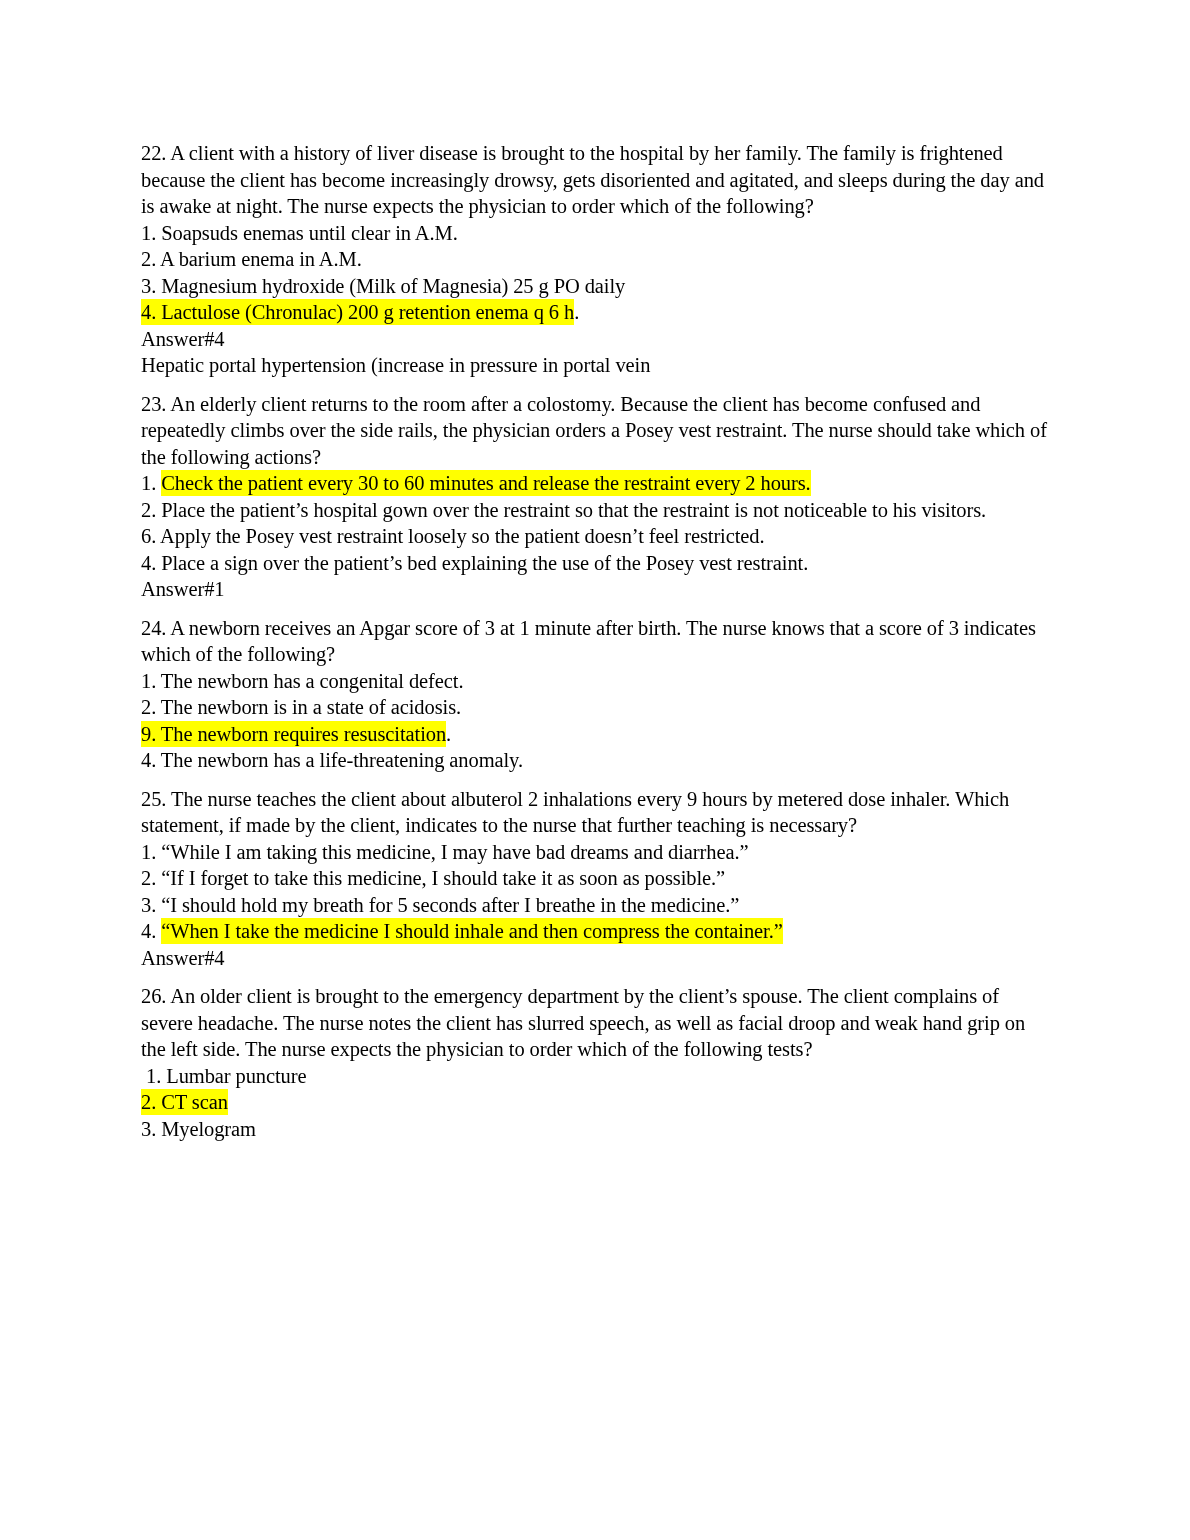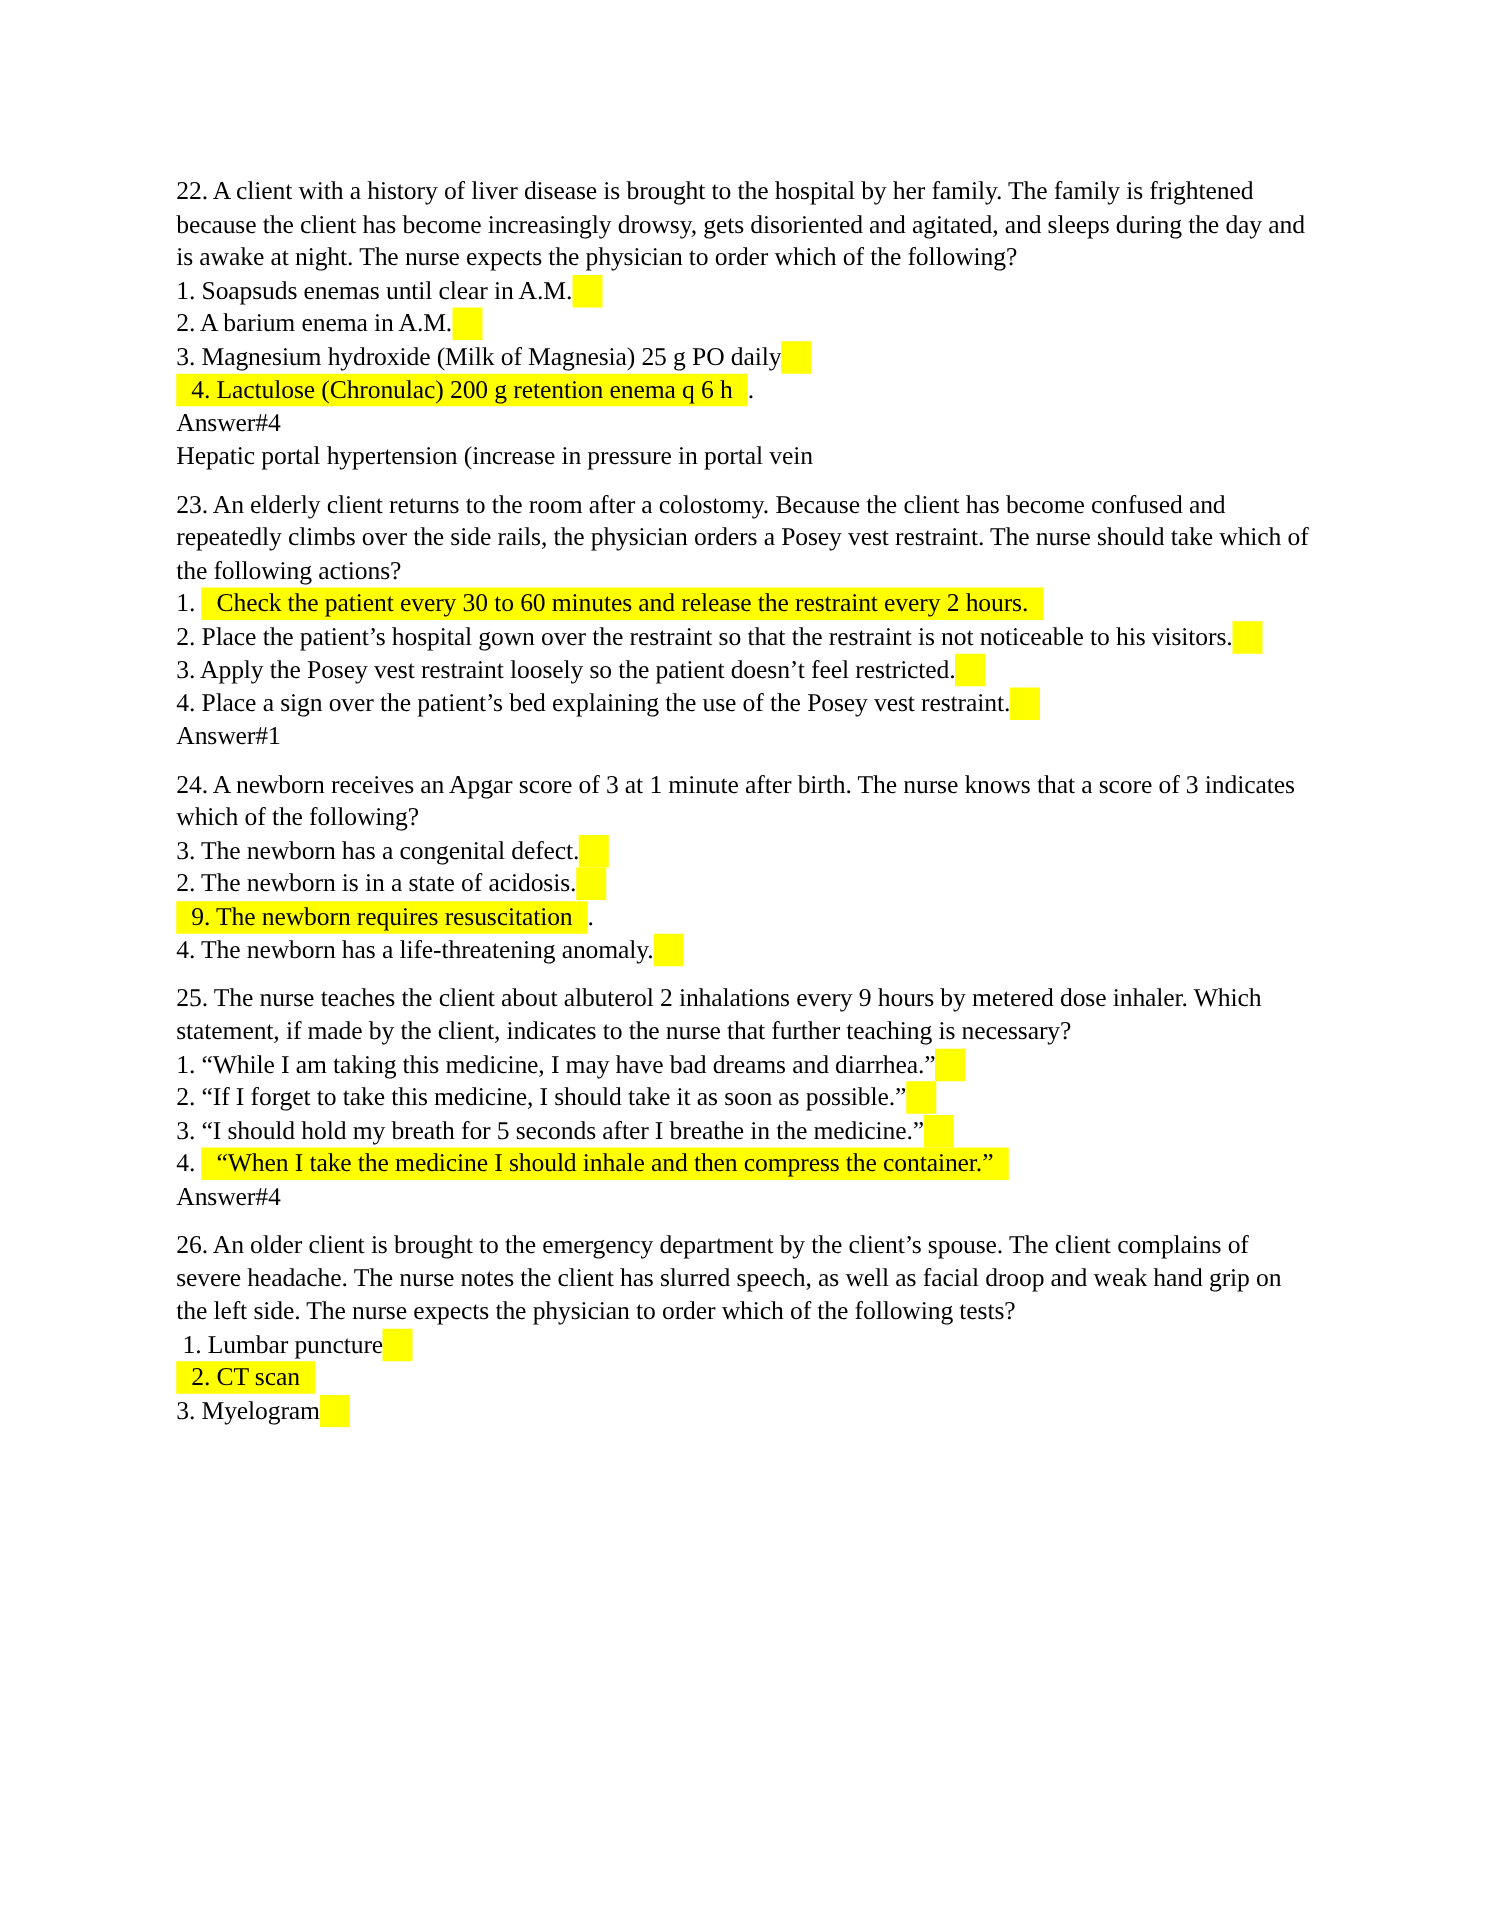--- a/index.html
+++ b/index.html
@@ -22,21 +22,21 @@
     letter-spacing: -0.1px;
   }
   .content p {
     margin: 0;
     white-space: pre-wrap;
   }
   .question + .question { margin-top: 12px; }
   .bold { font-weight: normal; }
   .hl {
     background: var(--hl, #ffff00);
-    padding: 2px 12px;
+    padding: 2px 0;
   }
 </style>
 </head>
 <body style="background: rgb(255, 255, 255);">
 
 <div class="doc">
   <div class="content">
 
     <section class="question">
       <p class="stem"><span>22. A client with a history of liver disease is brought to the hospital by her family. The family is frightened because the client has become increasingly drowsy, gets disoriented and agitated, and sleeps during the day and is awake at night. The nurse expects the physician to order which of the following?</span></p>
@@ -45,28 +45,28 @@
       <p class="opt"><span>3. Magnesium hydroxide (Milk of Magnesia) 25 g PO daily</span><span class="hl"></span><span></span></p>
       <p class="opt"><span></span><span class="hl">4. Lactulose (Chronulac) 200 g retention enema q 6 h</span><span>.</span></p>
       <p class="answer">Answer#4</p>
       <p class="note">Hepatic portal hypertension (increase in pressure in portal vein</p>
     </section>
 
     <section class="question">
       <p class="stem"><span>23. An elderly client returns to the room after a colostomy. Because the client has become confused and repeatedly climbs over the side rails, the physician orders a Posey vest restraint. The nurse should take which of the following actions?</span></p>
       <p class="opt"><span>1. </span><span class="hl">Check the patient every 30 to 60 minutes and release the restraint every 2 hours.</span><span></span></p>
       <p class="opt"><span>2. Place the patient’s hospital gown over the restraint so that the restraint is not noticeable to his visitors.</span><span class="hl"></span><span></span></p>
-      <p class="opt"><span>3. Apply the Posey vest restraint loosely so the patient doesn’t feel restricted.</span><span class="hl"></span><span></span></p>
+      <p class="opt"><span>6. Apply the Posey vest restraint loosely so the patient doesn’t feel restricted.</span><span class="hl"></span><span></span></p>
       <p class="opt"><span>4. Place a sign over the patient’s bed explaining the use of the Posey vest restraint.</span><span class="hl"></span><span></span></p>
       <p class="answer">Answer#1</p>
     </section>
 
     <section class="question">
       <p class="stem"><span>24. A newborn receives an Apgar score of 3 at 1 minute after birth. The nurse knows that a score of 3 indicates which of the following?</span></p>
-      <p class="opt"><span>3. The newborn has a congenital defect.</span><span class="hl"></span><span></span></p>
+      <p class="opt"><span>1. The newborn has a congenital defect.</span><span class="hl"></span><span></span></p>
       <p class="opt"><span>2. The newborn is in a state of acidosis.</span><span class="hl"></span><span></span></p>
       <p class="opt"><span></span><span class="hl">9. The newborn requires resuscitation</span><span>.</span></p>
       <p class="opt"><span>4. The newborn has a life-threatening anomaly.</span><span class="hl"></span><span></span></p>
     </section>
 
     <section class="question">
       <p class="stem"><span>25. The nurse teaches the client about albuterol 2 inhalations every 9 hours by metered dose inhaler. Which statement, if made by the client, indicates to the nurse </span><span class="bold">that further teaching is necessary</span><span>?</span></p>
       <p class="opt"><span>1. “While I am taking this medicine, I may have bad dreams and diarrhea.”</span><span class="hl"></span><span></span></p>
       <p class="opt"><span>2. “If I forget to take this medicine, I should take it as soon as possible.”</span><span class="hl"></span><span></span></p>
       <p class="opt"><span>3. “I should hold my breath for 5 seconds after I breathe in the medicine.”</span><span class="hl"></span><span></span></p>

